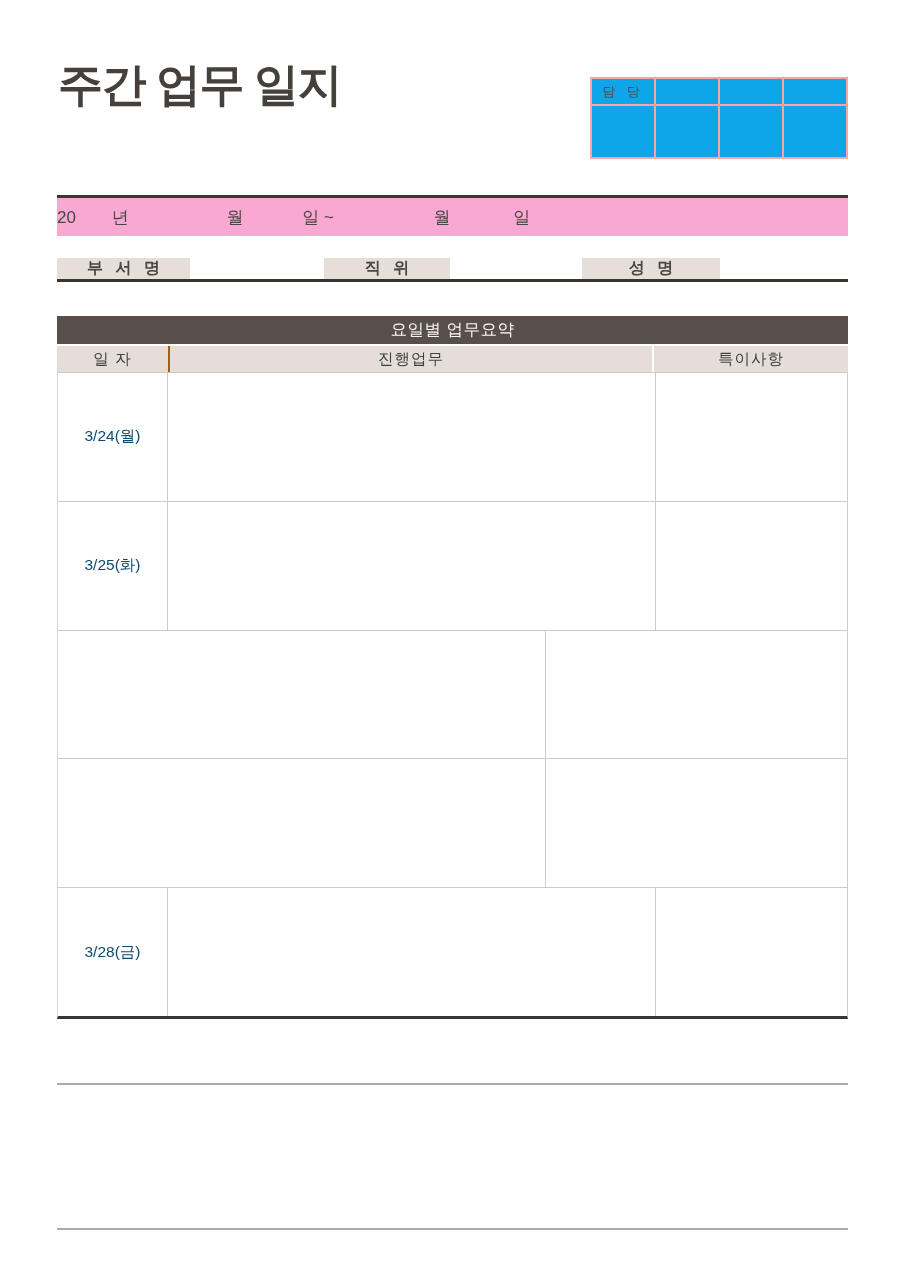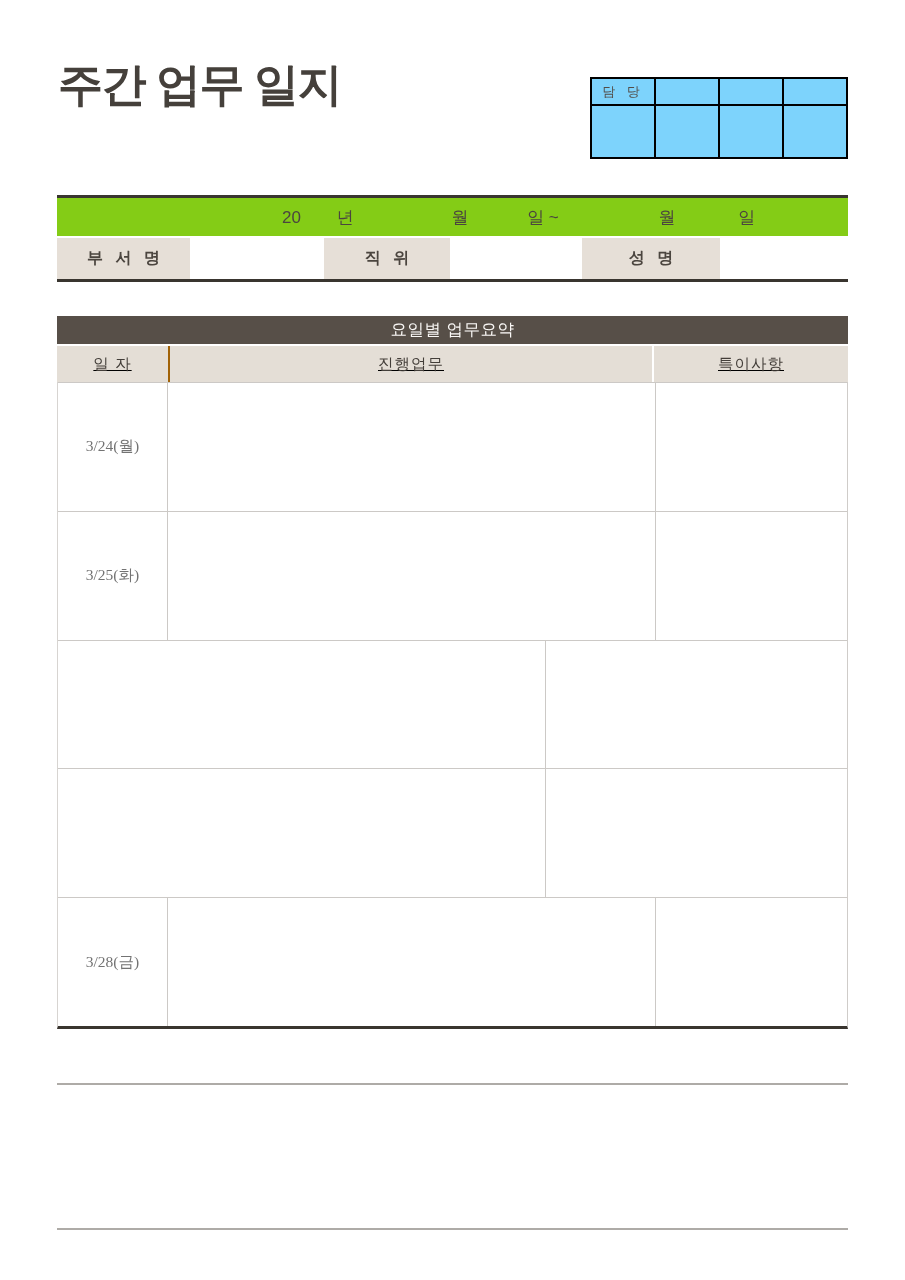--- a/index.html
+++ b/index.html
@@ -7,63 +7,63 @@
               font-family:"Liberation Sans","DejaVu Sans",sans-serif; }
   .page { position:relative; width:905px; height:1280px; background:#fff; overflow:hidden; }
 
   
   .page-title { position:absolute; left:58px; top:62px; font-size:45px; font-weight:900;
                 letter-spacing:-1.5px; color:#45403b; line-height:1; white-space:nowrap; }
 
   
   .approval { position:absolute; left:590px; top:77px; width:258px; height:80px;
               border-collapse:collapse; table-layout:fixed; }
-  .approval td { border:2px solid #000000; background:#7dd3fc; }
+  .approval td { border:2px solid #fca5a5; background:#0ea5e9; }
   .approval tr:first-child td { height:27px; }
   .approval tr:last-child td  { height:53px; }
   .approval .appr-label { font-size:13px; color:#524d48; text-align:center;
                           letter-spacing:4px; font-weight:500; }
 
   
   .info { position:absolute; left:57px; top:195px; width:791px;
           border-top:3px solid #39352f; border-bottom:3px solid #39352f; }
-  .period-row { height:40px; line-height:40px; background:#84cc16;
-                border-bottom:2px solid #ffffff; padding-left:225px;
+  .period-row { height:40px; line-height:40px; background:#f9a8d4;
+                border-bottom:2px solid #ffffff; 
                 font-size:17px; color:#4b453f; white-space:nowrap; }
   .period-row span { display:inline-block; }
   .period-row span:nth-child(2) { margin-left:31px; }
   .period-row span:nth-child(3) { margin-left:93px; }
   .period-row span:nth-child(4) { margin-left:54px; }
   .period-row span:nth-child(5) { margin-left:95px; }
   .period-row span:nth-child(6) { margin-left:58px; }
-  .fields-row { display:flex; height:41px; }
+  .fields-row { display:flex; height:41px;align-items:flex-end; }
   .field-label { background:#e6dfd7; display:flex; align-items:center; justify-content:center;
                  font-size:16px; font-weight:700; letter-spacing:4px; color:#4b453f;
                  text-indent:4px; }
   .field-input { background:#ffffff; }
   .fl-1 { width:133px; } .fi-1 { width:134px; }
   .fl-2 { width:126px; } .fi-2 { width:132px; }
   .fl-3 { width:138px; } .fi-3 { flex:1; }
 
   
   .summary { position:absolute; left:57px; top:316px; width:791px; }
   .summary-bar { height:28px; background:#574f48; color:#faf8f6; display:flex;
                  align-items:center; justify-content:center; font-size:16.5px;
                  letter-spacing:0.5px; margin-bottom:2px; }
-  .col-head { display:flex; height:36px;text-decoration:underline; }
+  .col-head { display:flex; height:26px; }
   .col-head > div { background:#e4ded6; display:flex; align-items:center; justify-content:center;
                     font-size:15.5px; color:#433e39; letter-spacing:1px; }
   .ch-date { width:111px; }
   .ch-work { width:486px; border-left:2px solid #a16207; border-right:2px solid #fff; }
   .ch-note { flex:1; }
   .t-rows { border-left:1px solid #d7d4d1; border-right:1px solid #cfccc9;
             border-bottom:3px solid #39352f; }
   .t-row { display:flex; height:128.8px; border-top:1px solid #ccc9c6; }
   .t-row .c-date { width:110px; border-right:1px solid #ccc9c6; display:flex;
-                   align-items:center; justify-content:center; font-size:15.5px; color:#737373;font-family:Liberation Serif, serif; }
+                   align-items:center; justify-content:center; font-size:15.5px; color:#0c4a6e; }
   .t-row .c-work { width:488px; border-right:1px solid #ccc9c6; background:#fff; }
   .t-row .c-note { flex:1; background:#fff; }
 
   
   .instructions { position:absolute; left:57px; top:1083px; width:791px; height:147px;
                   border-top:2px solid #aeaba7; border-bottom:2px solid #aeaba7; display:flex; }
   .inst-label { width:81px; background:#e8e2da; display:flex; flex-direction:column;
                 align-items:center; justify-content:center; font-size:15.5px; color:#56504a;
                 letter-spacing:1.5px; line-height:1.3; }
   .inst-content { flex:1; background:#fff; }

